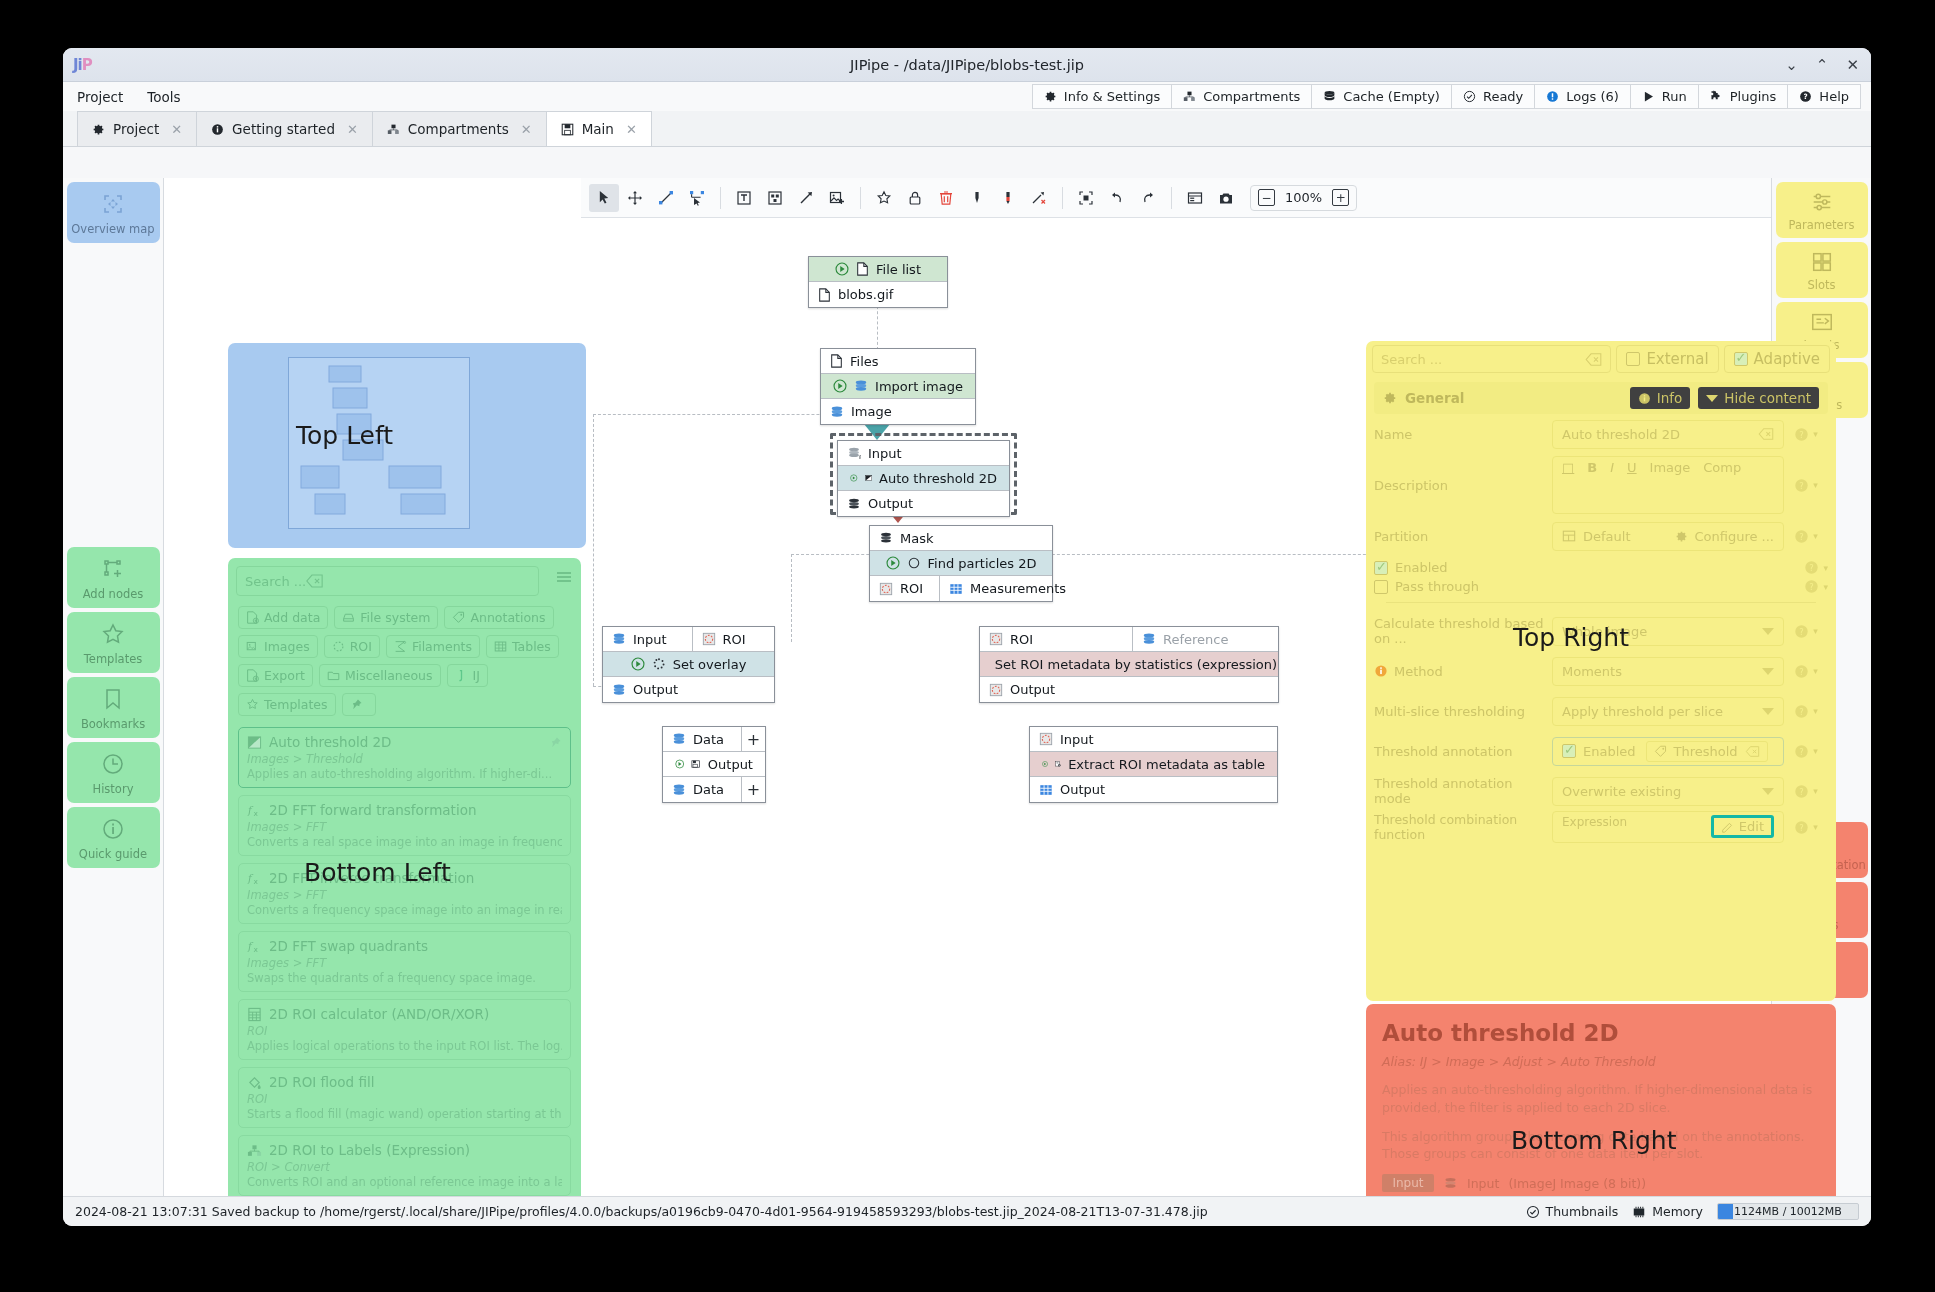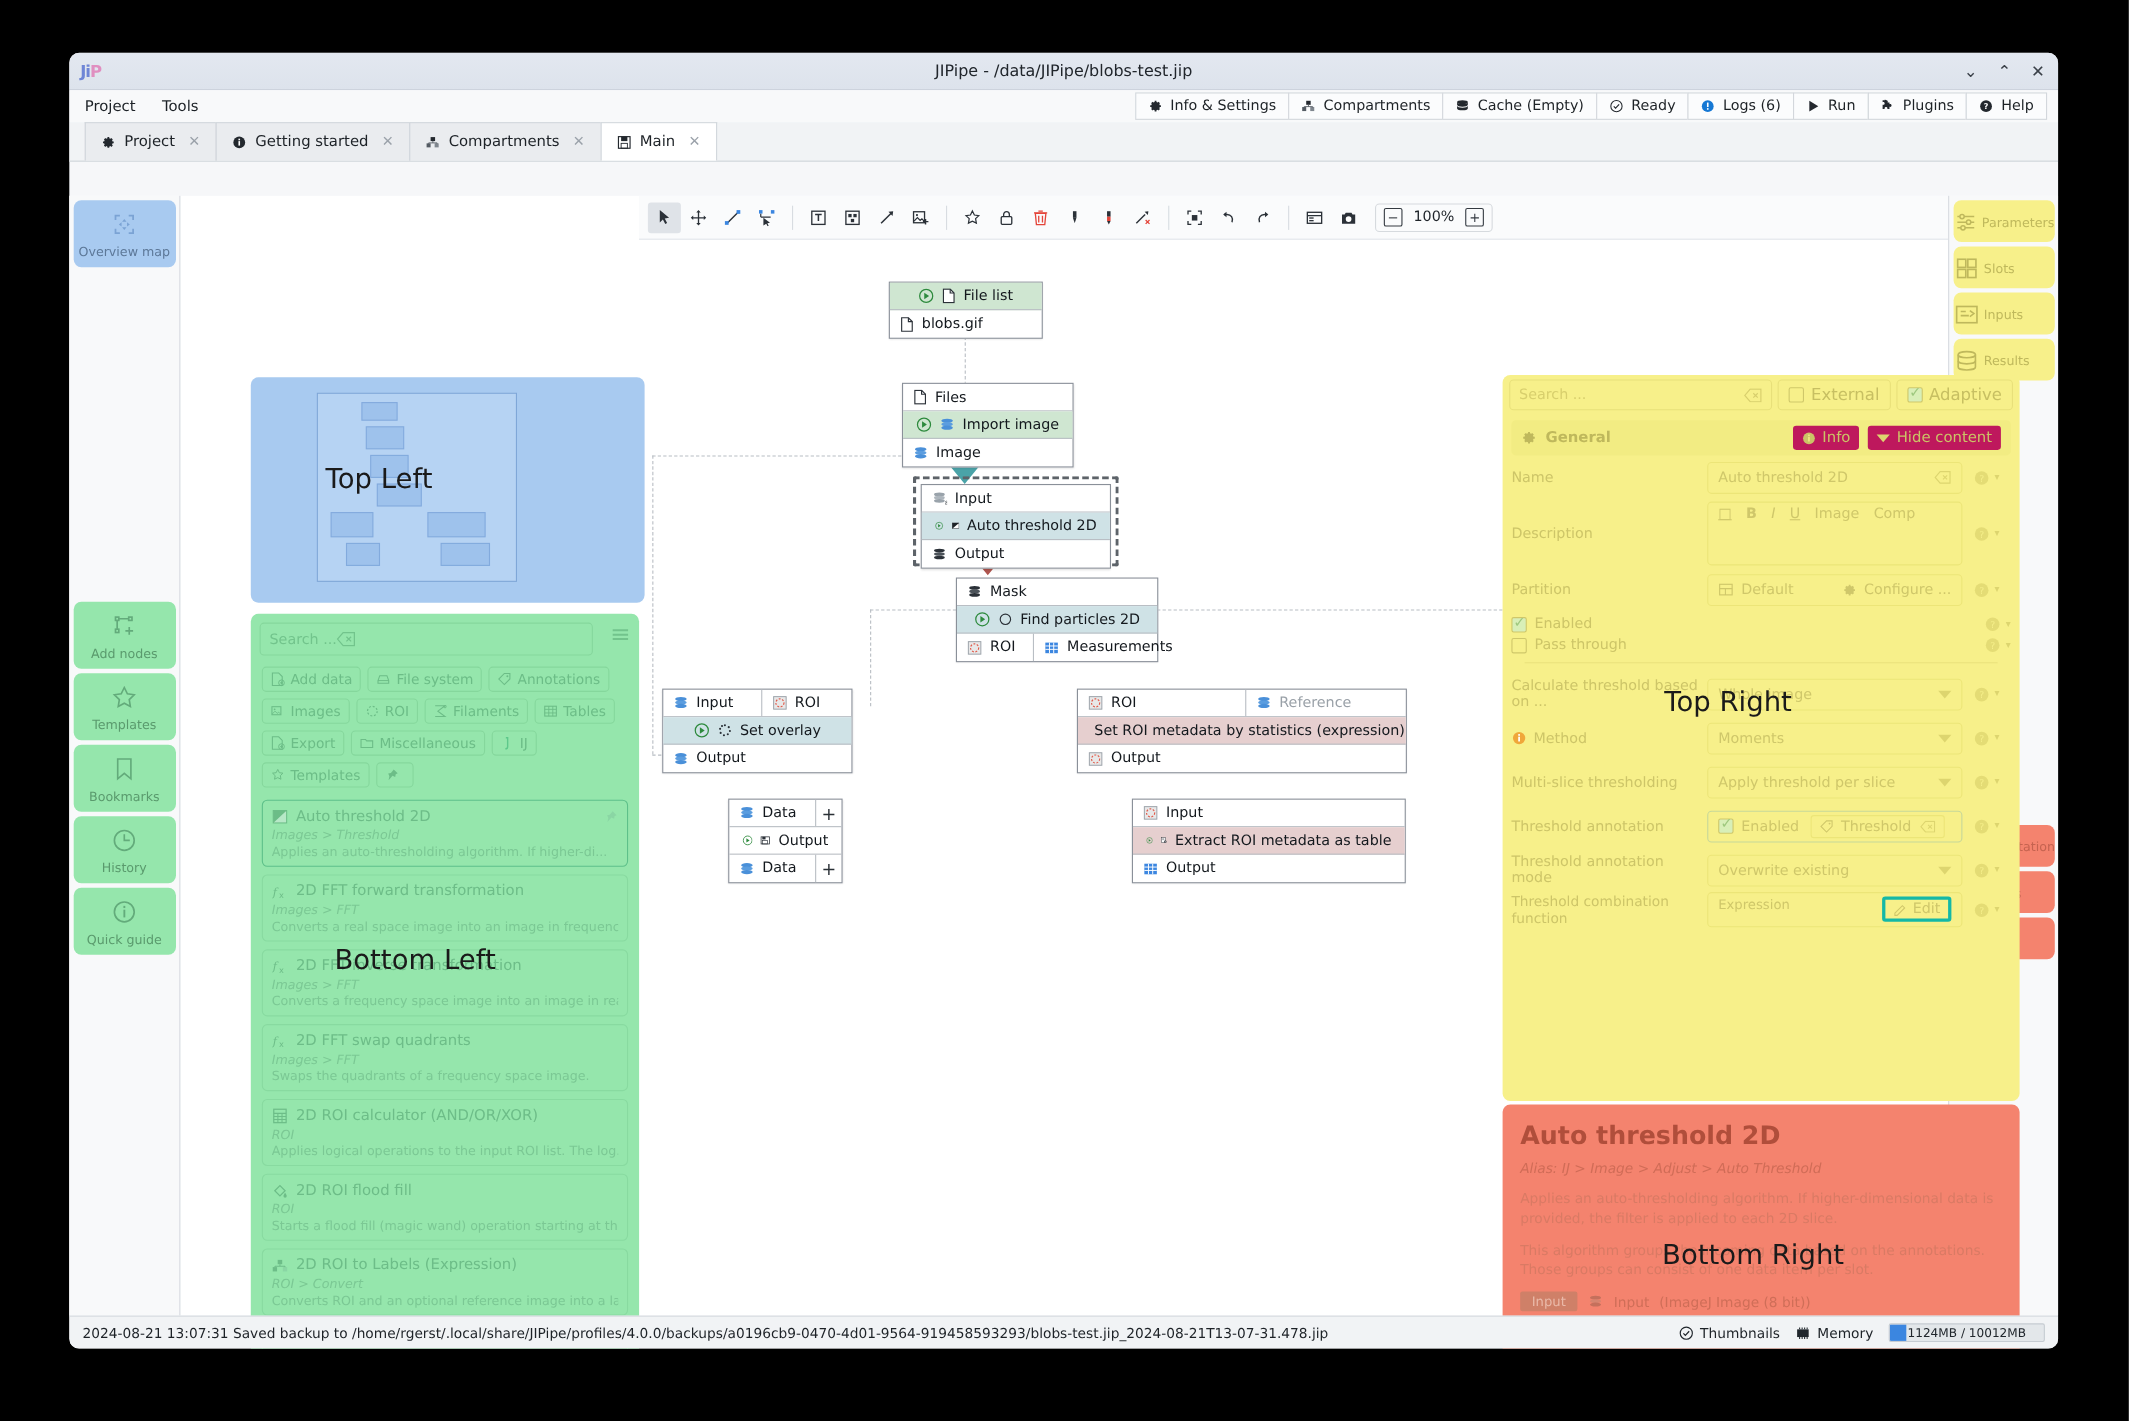--- a/index.html
+++ b/index.html
@@ -306,21 +306,21 @@
     display: flex; align-items: center;
     padding: 0 9px;
     font-size: 13.5px; font-weight: bold; color: #bfb85c;
     gap: 8px;
   }
   .yp-section .right {
     margin-left: auto; display: flex; gap: 8px; font-weight: normal;
   }
   .yp-sb {
     display: flex; align-items: center; gap: 6px;
-    padding: 3px 8px; border-radius: 3px; background: #be185d;
+    padding: 3px 8px; border-radius: 3px; background: #404040;
     color: #cbc366;
   }
   .yp-row {
     display: flex; align-items: center;
     margin: 0 8px; min-height: 40px;
   }
   .yp-lbl {
     width: 178px; flex: 0 0 178px;
     font-size: 13px; color: #cdc568;
     display: flex; align-items: center; gap: 6px;
@@ -370,21 +370,21 @@
   .right-rail {
     position: absolute; right: 0; top: 0; bottom: 0;
     width: 100px;
     background: #f8f9fa;
     border-left: 1px solid #d7dbe0;
   }
   .rrail-item {
     width: 92px; margin: 4px auto 0;
     border-radius: 7px;
     padding: 8px 0 6px;
-    display: flex; align-items: center; gap: 4px;
+    display: flex; flex-direction: column; align-items: center; gap: 4px;
     font-size: 11.5px; color: #4d5560; text-align: center;
   }
   .rrail-item.sel-yellow { background: #f7f08a; color: #bfb85c; }
   .rrail-item.sel-red { background: #f4836e; color: #c56350; }
 
   
   .statusbar {
     position: absolute; left: 0; right: 0; bottom: 0;
     height: 30px;
     background: #f1f3f5;

